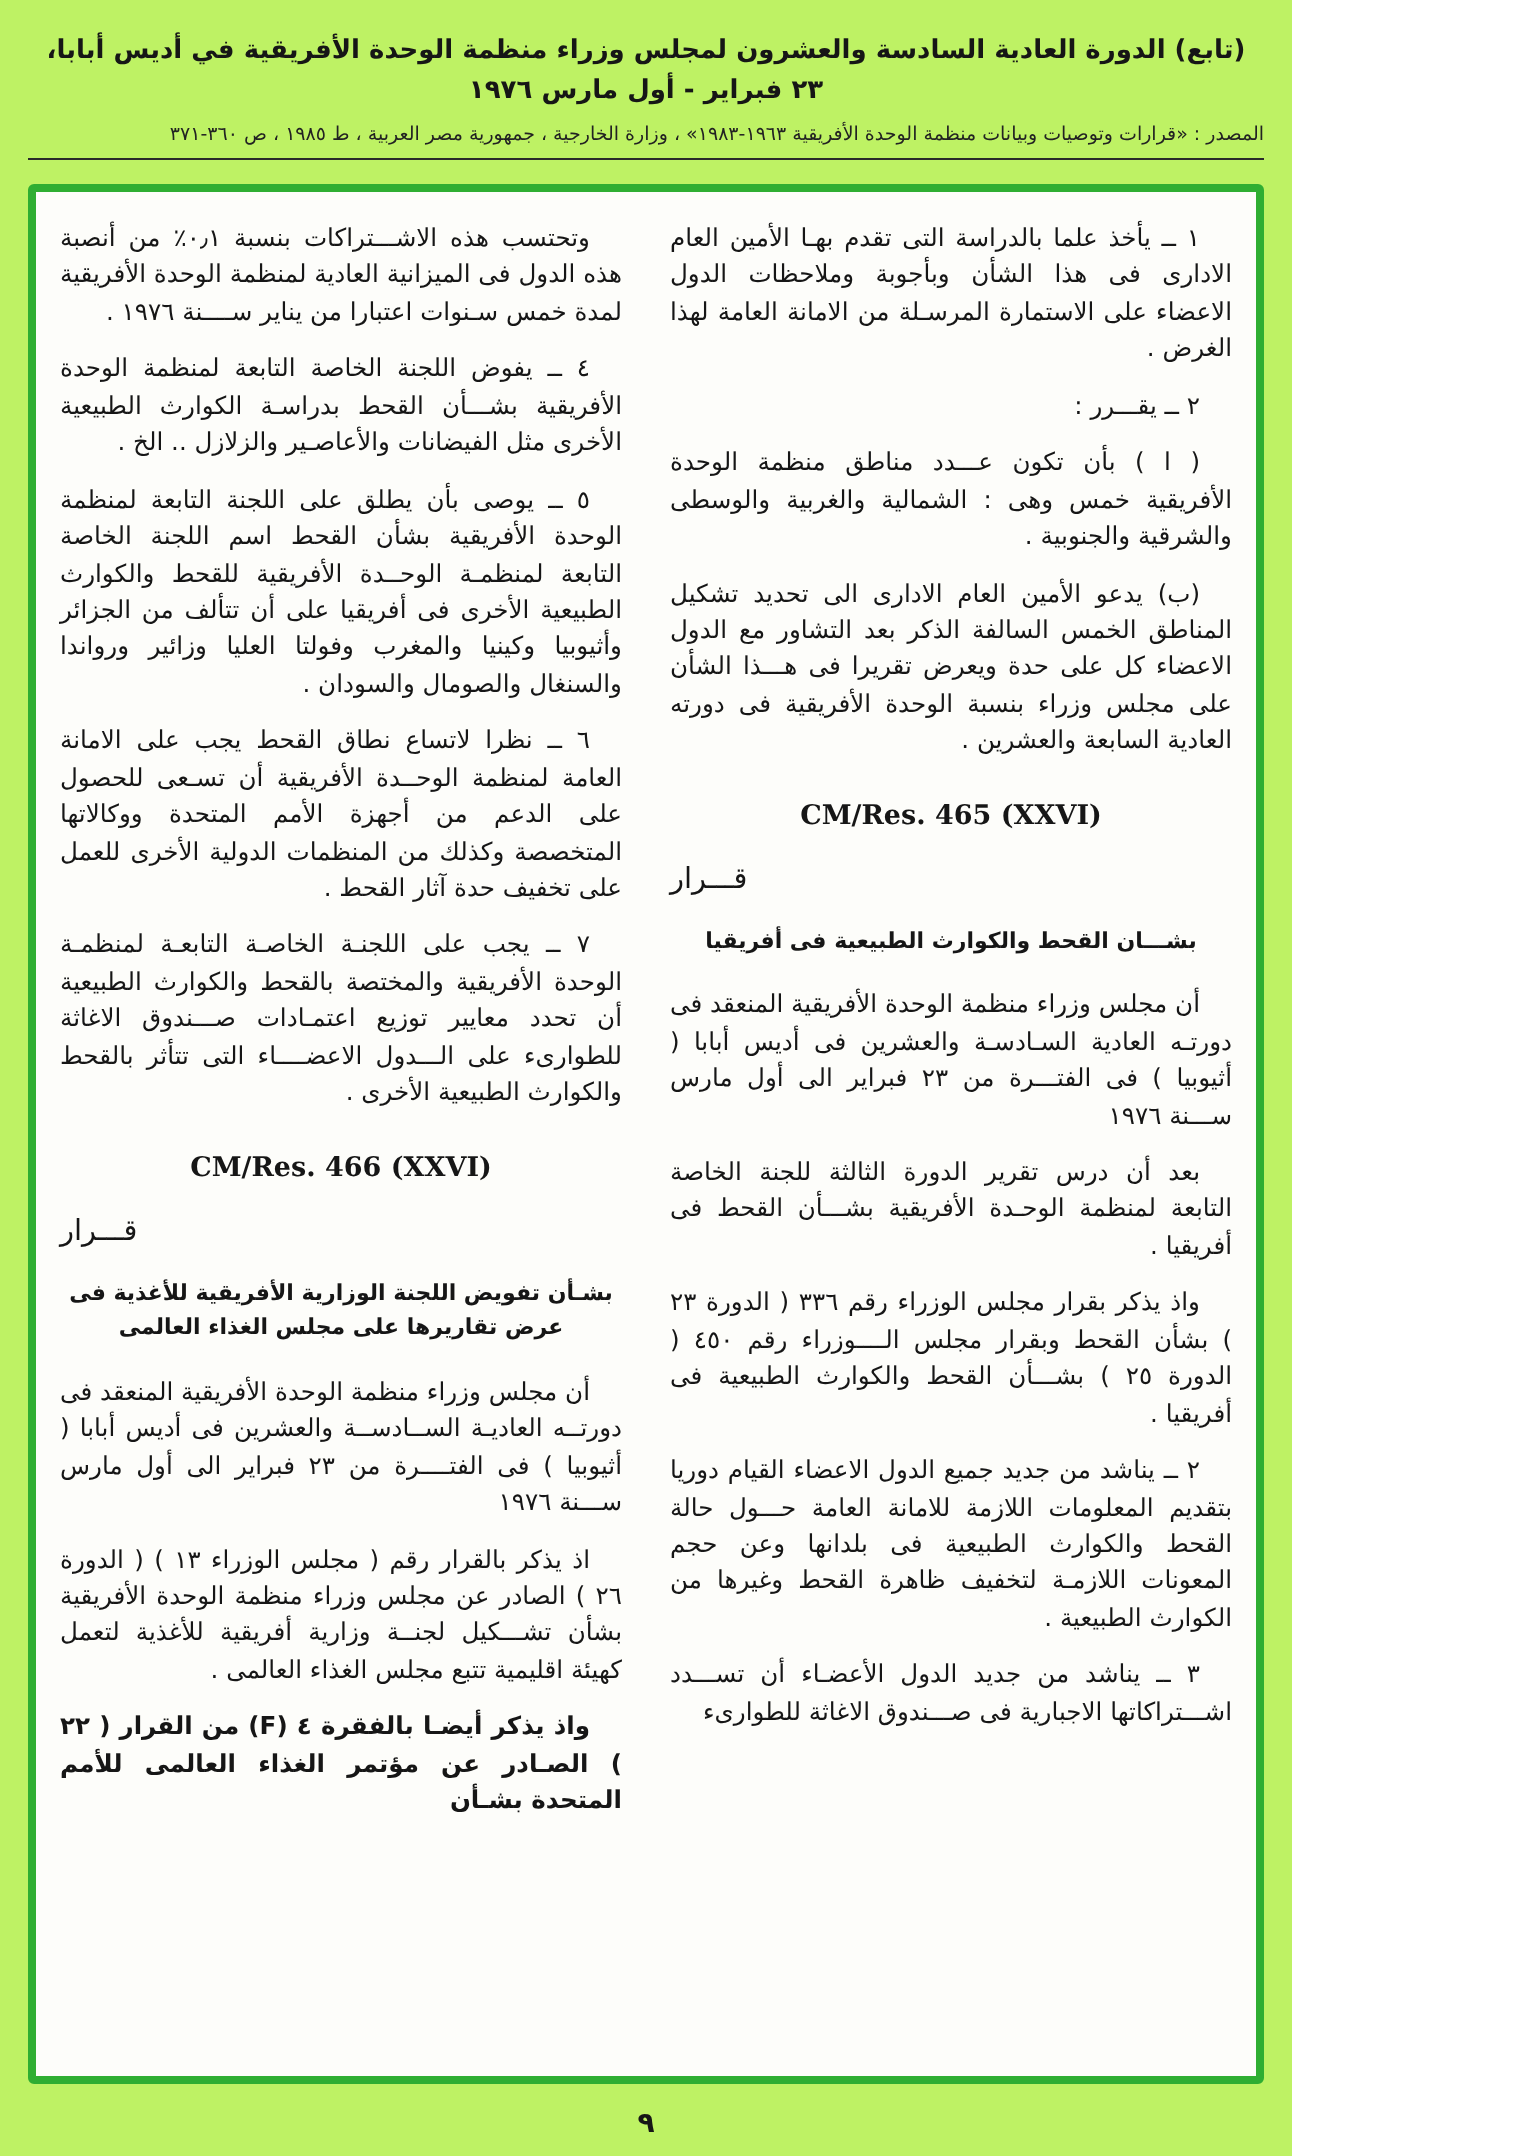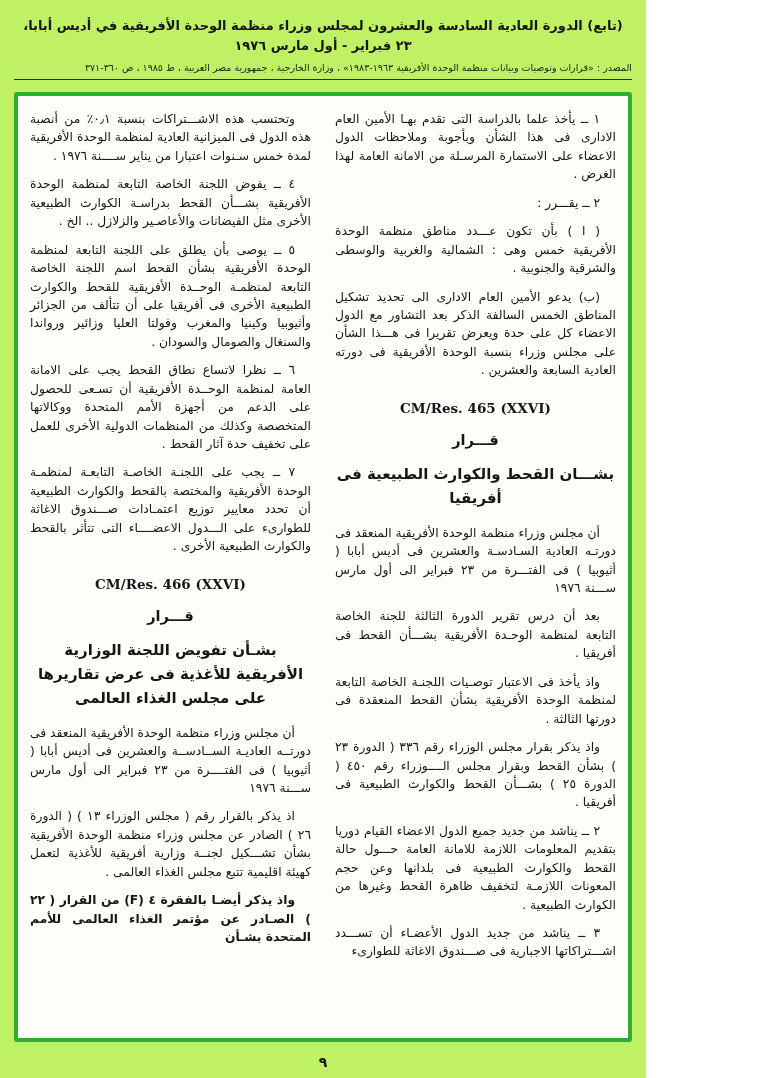--- a/index.html
+++ b/index.html
@@ -59,30 +59,30 @@
   .res-label {
     direction: ltr;
     text-align: center;
     font-family: "DejaVu Serif", serif;
     font-size: 13.5px;
     font-weight: bold;
     margin: 18px 0 12px 0;
     text-indent: 0;
   }
   .heading {
-    text-align: center;
-    font-weight: bold;
+    text-align: left;
+    font-weight: normal;
     font-size: 14.5px;
     letter-spacing: 1px;
     margin: 8px 0 10px 0;
   }
   .subheading {
     text-align: center;
     font-weight: bold;
-    font-size: 15px;
+    font-size: 11px;
     line-height: 1.6;
     margin-bottom: 14px;
   }
   .page-number {
     position: absolute;
     bottom: 8px;
     left: 0; right: 0;
     text-align: center;
     font-weight: bold;
     font-size: 14px;
@@ -103,21 +103,20 @@
     <div class="column">
         <div class="block paragraph">١ ــ يأخذ علما بالدراسة التى تقدم بهـا الأمين العام الادارى فى هذا الشأن وبأجوبة وملاحظات الدول الاعضاء على الاستمارة المرسـلة من الامانة العامة لهذا الغرض .</div>
         <div class="block paragraph">٢ ــ يقـــرر :</div>
         <div class="block paragraph">( ا ) بأن تكون عـــدد مناطق منظمة الوحدة الأفريقية خمس وهى : الشمالية والغربية والوسطى والشرقية والجنوبية .</div>
         <div class="block paragraph">(ب) يدعو الأمين العام الادارى الى تحديد تشكيل المناطق الخمس السالفة الذكر بعد التشاور مع الدول الاعضاء كل على حدة ويعرض تقريرا فى هـــذا الشأن على مجلس وزراء بنسبة الوحدة الأفريقية فى دورته العادية السابعة والعشرين .</div>
         <div class="block res-label" dir="ltr">CM/Res. 465 (XXVI)</div>
         <div class="block heading">قـــرار</div>
         <div class="block subheading">بشـــان القحط والكوارث الطبيعية فى أفريقيا</div>
         <div class="block paragraph">أن مجلس وزراء منظمة الوحدة الأفريقية المنعقد فى دورتـه العادية السـادسـة والعشرين فى أديس أبابا ( أثيوبيا ) فى الفتـــرة من ٢٣ فبراير الى أول مارس ســـنة ١٩٧٦</div>
         <div class="block paragraph">بعد أن درس تقرير الدورة الثالثة للجنة الخاصة التابعة لمنظمة الوحـدة الأفريقية بشـــأن القحط فى أفريقيا .</div>
-        <div class="block paragraph">واذ يأخذ فى الاعتبار توصـيات اللجنـة الخاصة التابعة لمنظمة الوحدة الأفريقية بشأن القحط المنعقدة فى دورتها الثالثة .</div>
         <div class="block paragraph">واذ يذكر بقرار مجلس الوزراء رقم ٣٣٦ ( الدورة ٢٣ ) بشأن القحط وبقرار مجلس الــــوزراء رقم ٤٥٠ ( الدورة ٢٥ ) بشـــأن القحط والكوارث الطبيعية فى أفريقيا .</div>
         <div class="block paragraph">٢ ــ يناشد من جديد جميع الدول الاعضاء القيام دوريا بتقديم المعلومات اللازمة للامانة العامة حـــول حالة القحط والكوارث الطبيعية فى بلدانها وعن حجم المعونات اللازمـة لتخفيف ظاهرة القحط وغيرها من الكوارث الطبيعية .</div>
         <div class="block paragraph">٣ ــ يناشد من جديد الدول الأعضـاء أن تســـدد اشـــتراكاتها الاجبارية فى صـــندوق الاغاثة للطوارىء</div>
       </div>
     <div class="column">
         <div class="block paragraph">وتحتسب هذه الاشـــتراكات بنسبة ٠٫١٪ من أنصبة هذه الدول فى الميزانية العادية لمنظمة الوحدة الأفريقية لمدة خمس سـنوات اعتبارا من يناير ســــنة ١٩٧٦ .</div>
         <div class="block paragraph">٤ ــ يفوض اللجنة الخاصة التابعة لمنظمة الوحدة الأفريقية بشـــأن القحط بدراسـة الكوارث الطبيعية الأخرى مثل الفيضانات والأعاصـير والزلازل .. الخ .</div>
         <div class="block paragraph">٥ ــ يوصى بأن يطلق على اللجنة التابعة لمنظمة الوحدة الأفريقية بشأن القحط اسم اللجنة الخاصة التابعة لمنظمـة الوحــدة الأفريقية للقحط والكوارث الطبيعية الأخرى فى أفريقيا على أن تتألف من الجزائر وأثيوبيا وكينيا والمغرب وفولتا العليا وزائير ورواندا والسنغال والصومال والسودان .</div>
         <div class="block paragraph">٦ ــ نظرا لاتساع نطاق القحط يجب على الامانة العامة لمنظمة الوحــدة الأفريقية أن تسـعى للحصول على الدعم من أجهزة الأمم المتحدة ووكالاتها المتخصصة وكذلك من المنظمات الدولية الأخرى للعمل على تخفيف حدة آثار القحط .</div>
         <div class="block paragraph">٧ ــ يجب على اللجنـة الخاصـة التابعـة لمنظمـة الوحدة الأفريقية والمختصة بالقحط والكوارث الطبيعية أن تحدد معايير توزيع اعتمـادات صـــندوق الاغاثة للطوارىء على الـــدول الاعضــــاء التى تتأثر بالقحط والكوارث الطبيعية الأخرى .</div>

